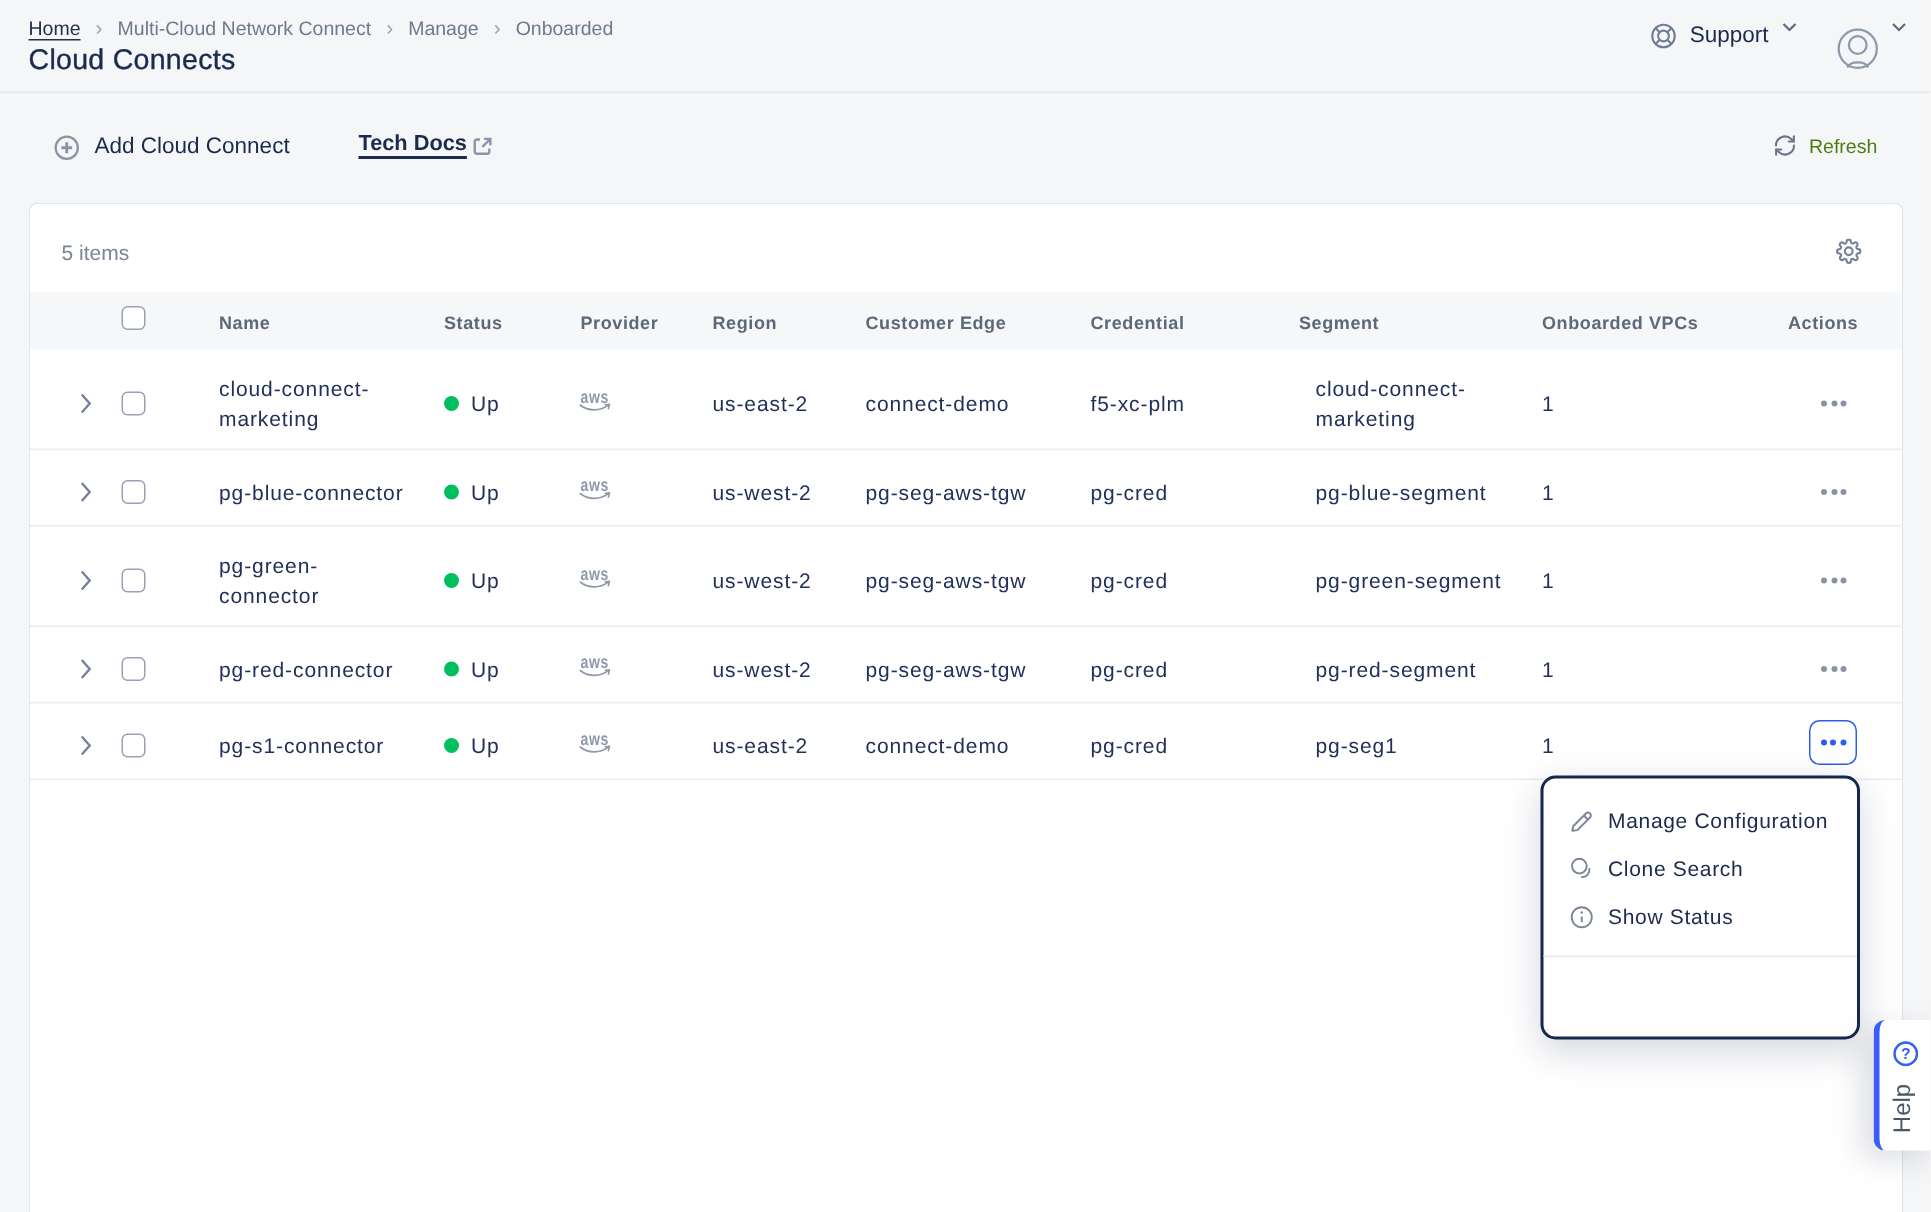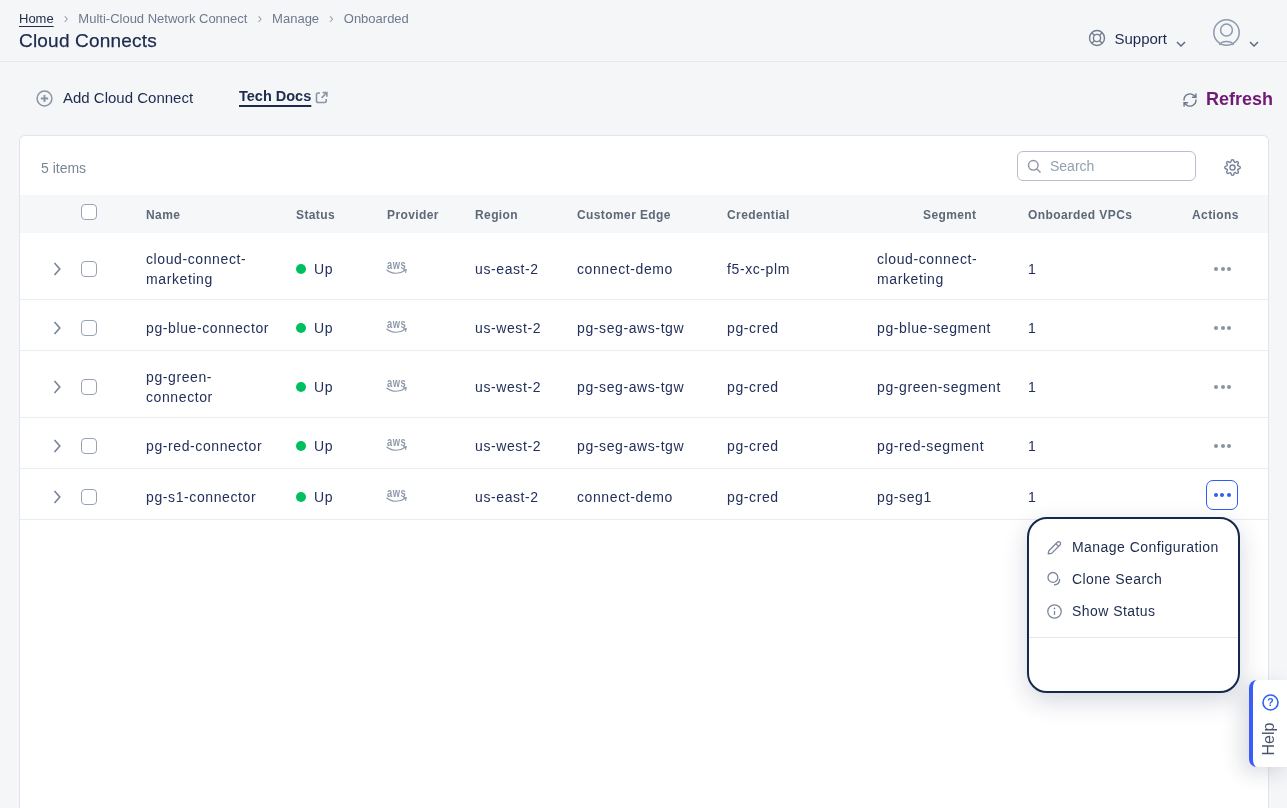--- a/index.html
+++ b/index.html
@@ -4,29 +4,29 @@
 <style>
 * { margin:0; padding:0; box-sizing:border-box; }
 html,body { width:1287px; height:808px; background:#f5f6f8; font-family:"Liberation Sans", sans-serif; overflow:hidden; }
 body { position:relative; }
 
 .crumb { position:absolute; left:19px; top:10px; font-size:13px; color:#6e7a8e; display:flex; align-items:center; gap:10px; }
 .crumb a.home { color:#242f49; text-decoration:underline; text-underline-offset:3px; }
 .crumb .sep { color:#98a2b3; font-size:14px; }
 .title { position:absolute; left:19px; top:30px; font-size:19px; font-weight:500; -webkit-text-stroke:0.25px #1c2a4e; color:#1c2a4e; letter-spacing:.2px; }
 .topdiv { position:absolute; left:0; top:61px; width:1287px; height:1px; background:#e4e8ee; }
-.topright { position:absolute; right:28px; top:15px; display:flex; align-items:flex-end; }
+.topright { position:absolute; right:16px; top:15px; display:flex; align-items:flex-start; }
 .support-txt { font-size:15px; font-weight:500; color:#1c2a4e; margin-left:8px; margin-right:9px; }
 
 .btn-add { position:absolute; left:36px; top:88px; display:flex; align-items:center; font-size:15px; color:#1c2a4e; }
 .btn-add span { margin-left:10px; }
 .techdocs { position:absolute; left:239px; top:88px; display:flex; align-items:flex-end; }
 .techdocs b { font-size:14.5px; font-weight:700; color:#1c2a4e; text-decoration:underline; text-underline-offset:4px; text-decoration-thickness:1.5px; }
 .techdocs svg { margin-left:4px; }
-.refresh { position:absolute; left:1182px; top:89px; display:flex; align-items:center; font-size:18px; color:#701a75;font-weight:bold; }
+.refresh { position:absolute; left:1182px; top:89px; display:flex; align-items:center; font-size:13px; color:#4d7c0f; }
 .refresh span { margin-left:8px; }
 
 .card { position:absolute; left:19px; top:135px; width:1250px; height:673px; background:#fff; border:1px solid #e1e5ec; border-bottom:none; border-radius:6px 6px 0 0; }
 .items { position:absolute; left:21px; top:24px; font-size:14px; color:#7b8597; }
 .searchbox { position:absolute; left:997px; top:15px; width:179px; height:30px; border:1px solid #b6c0cf; border-radius:6px; background:#fff; display:flex; align-items:center; }
 .searchbox svg { margin-left:9px; }
 .searchbox span { margin-left:8px; font-size:14px; color:#94a0b2; }
 .gear { position:absolute; left:1204px; top:23px; }
 
 .thead { position:absolute; left:0; top:59px; width:1248px; height:38px; background:#f6f7f9; font-size:12px; font-weight:700; letter-spacing:0.4px; color:#5d6878; }
@@ -36,21 +36,21 @@
 .cell svg { display:block; }
 .name { width:130px; line-height:20px; }
 .dot { width:10px; height:10px; border-radius:50%; background:#00bf5f; display:block; }
 .ck { position:absolute; width:16px; height:16px; border:1.5px solid #98a2b4; border-radius:4px; background:#fff; }
 .dots3 { display:flex; gap:2.5px; align-items:center; }
 .dots3 i { width:4px; height:4px; border-radius:50%; background:#8a93a2; }
 
 .actbtn { position:absolute; left:1186px; width:32px; height:30px; border:1.5px solid #2e5cf0; border-radius:7px; background:#fff; display:flex; align-items:center; justify-content:center; }
 .actbtn .dots3 i { background:#2e5cf0; }
 
-.menu { position:absolute; left:1027px; top:517px; width:213px; height:176px; background:#fff; border:2px solid #16294d; border-radius:20px; box-shadow:0 8px 24px rgba(20,35,70,.18); padding-top:12px; }
+.menu { position:absolute; left:1027px; top:517px; width:213px; height:176px; background:#fff; border:2px solid #16294d; border-radius:10px; box-shadow:0 8px 24px rgba(20,35,70,.18); padding-top:12px; }
 .mi { height:32px; display:flex; align-items:center; padding-left:17px; font-size:14px; letter-spacing:0.45px; color:#1c2a4e; }
 .mi svg { margin-right:9px; }
 .mdiv { height:1px; background:#e4e8ee; margin-top:10px; }
 .mi.del { margin-top:11px; height:32px; background:#f2f3f6; color:#f23a3a; }
 
 .help { position:absolute; left:1249px; top:680px; width:43px; height:87px; background:#fff; border-left:4px solid #3b5cf6; border-radius:8px 0 0 8px; box-shadow:-8px 6px 20px rgba(20,35,70,.15); }
 .help .q { position:absolute; left:9px; top:14px; }
 .help .t { position:absolute; left:15.5px; top:59px; font-size:16px; color:#4a5568; transform:translate(-50%,-50%) rotate(-90deg); white-space:nowrap; }
 </style>
 </head>
@@ -106,43 +106,36 @@
     <path d="M2 8 A6 6 0 0 1 12.1 3.6 L13.9 5.3"></path>
     <path d="M13.9 1.9 V5.3 H10.5"></path>
     <path d="M14 8 A6 6 0 0 1 3.9 12.4 L2.1 10.7"></path>
     <path d="M2.1 14.1 V10.7 H5.5"></path>
   </svg>
   <span>Refresh</span>
 </div>
 
 <div class="card">
   <div class="items">5 items</div>
-  <div class="searchbox">
-    <svg width="15" height="15" viewBox="0 0 15 15" fill="none" stroke="#8a94a4" stroke-width="1.4">
-      <circle cx="6.3" cy="6.3" r="4.8"></circle>
-        <path d="M9.9 9.9 L13.5 13.5"></path>
-    </svg>
-    <span>Search</span>
-  </div>
   <div class="gear">
     <svg width="17" height="17" viewBox="0 0 24 24" fill="none" stroke="#77829a" stroke-width="2">
       <circle cx="12" cy="12" r="3.6"></circle>
       <path d="M19.4 15a1.65 1.65 0 0 0 .33 1.82l.06.06a2 2 0 1 1-2.83 2.83l-.06-.06a1.65 1.65 0 0 0-1.82-.33 1.65 1.65 0 0 0-1 1.51V21a2 2 0 1 1-4 0v-.09A1.65 1.65 0 0 0 9 19.4a1.65 1.65 0 0 0-1.82.33l-.06.06a2 2 0 1 1-2.83-2.83l.06-.06a1.65 1.65 0 0 0 .33-1.82 1.65 1.65 0 0 0-1.51-1H3a2 2 0 1 1 0-4h.09A1.65 1.65 0 0 0 4.6 9a1.65 1.65 0 0 0-.33-1.82l-.06-.06a2 2 0 1 1 2.83-2.83l.06.06a1.65 1.65 0 0 0 1.82.33H9a1.65 1.65 0 0 0 1-1.51V3a2 2 0 1 1 4 0v.09a1.65 1.65 0 0 0 1 1.51 1.65 1.65 0 0 0 1.82-.33l.06-.06a2 2 0 1 1 2.83 2.83l-.06.06a1.65 1.65 0 0 0-.33 1.82V9a1.65 1.65 0 0 0 1.51 1H21a2 2 0 1 1 0 4h-.09a1.65 1.65 0 0 0-1.51 1z"></path>
     </svg>
   </div>
 
   <div class="thead">
     <div style="left:61px"><span class="ck" style="position:relative;display:inline-block;top:-4px"></span></div>
     <div style="left:126px">Name</div>
     <div style="left:276px">Status</div>
     <div style="left:367px">Provider</div>
     <div style="left:455px">Region</div>
     <div style="left:557px">Customer Edge</div>
     <div style="left:707px">Credential</div>
-    <div style="left:903px">Segment</div>
+    <div style="left:846px">Segment</div>
     <div style="left:1008px">Onboarded VPCs</div>
     <div style="left:1172px">Actions</div>
   </div>
 
   <div id="rows">
       <div class="row" style="top:97px;height:67px">
     <div class="cell" style="left:33px;top:28.5px">
           <svg width="8" height="14" viewBox="0 0 8 14" fill="none" stroke="#76819a" stroke-width="1.6">
             <path d="M1.5 1 L6.8 7 L1.5 13"></path>
           </svg>

